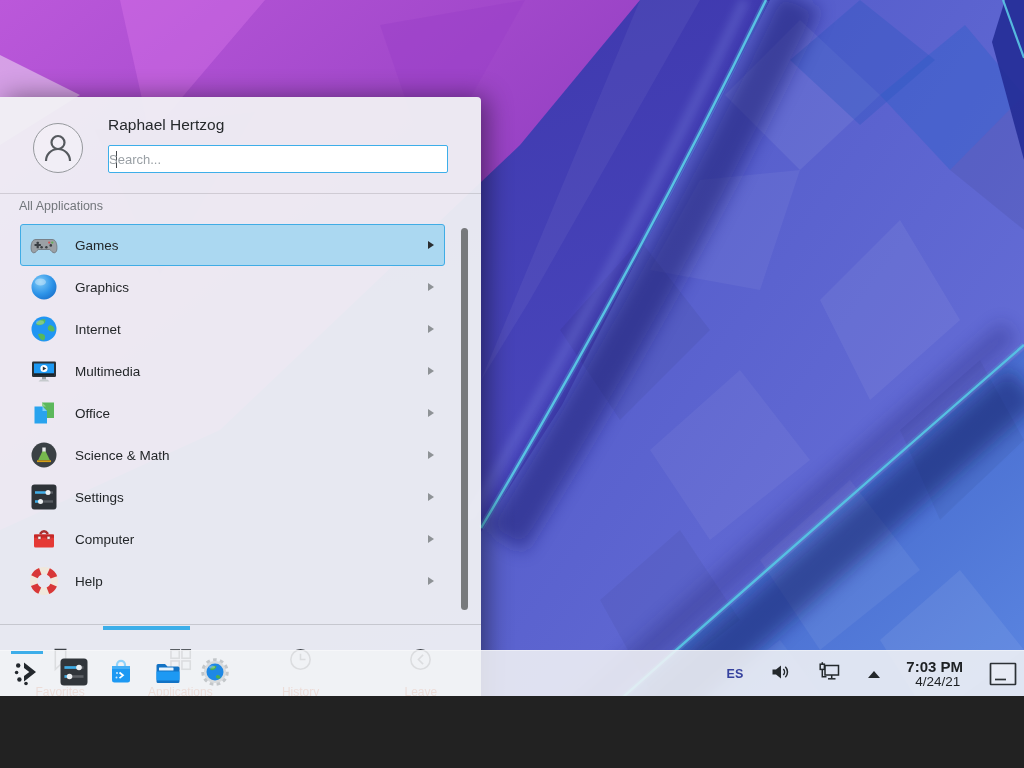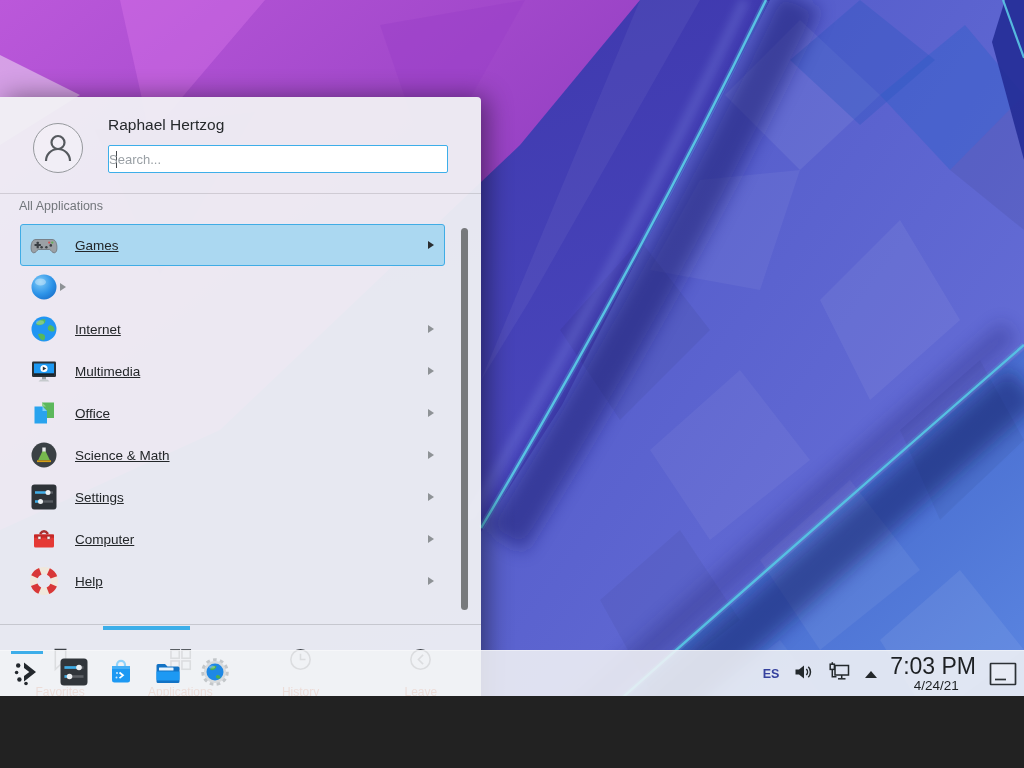--- a/index.html
+++ b/index.html
@@ -22,44 +22,44 @@
   .search-box input::placeholder{color:#9aa0a5;}
   .search-caret{position:absolute;left:7px;top:5px;width:1px;height:17px;background:#44484c;}
   .hdr-divider{position:absolute;left:0;top:96px;width:100%;height:1px;background:rgba(0,0,0,0.12);}
   .section-label{position:absolute;left:19px;top:102px;font-size:12.5px;color:#72767b;}
 
   .menu-list{position:absolute;left:20px;top:127px;width:425px;height:400px;overflow:hidden;}
   .menu-item{position:relative;height:42px;display:flex;align-items:center;padding:0 10px 0 7px;
     border:1px solid transparent;border-radius:3px;}
   .menu-item.selected{background:#abd8f1;border-color:#40ace5;}
   .mi-icon{width:32px;height:32px;flex:0 0 32px;display:flex;align-items:center;justify-content:center;}
-  .mi-label{margin-left:15px;font-size:13.5px;color:#232629;flex:1;text-decoration:underline;}
+  .mi-label{margin-left:15px;font-size:13.5px;color:#232629;flex:1;}
   .chev{width:0;height:0;border-top:4.5px solid transparent;border-bottom:4.5px solid transparent;
     border-left:6px solid #8e9296;}
   .menu-item.selected .chev{border-left-color:#2a2d30;}
   .scrollbar{position:absolute;left:461px;top:131px;width:7px;height:382px;background:#77797c;border-radius:4px;}
 
   .tabbar{position:absolute;left:0;bottom:0;width:100%;height:98px;border-top:1px solid rgba(0,0,0,0.14);
     display:flex;}
   .tab-indicator{position:absolute;left:103px;top:1px;width:87px;height:4px;background:#3daee9;}
   .tab{flex:1 1 0;display:flex;flex-direction:column;align-items:center;padding-top:21px;}
   .tab-label{margin-top:8px;font-size:12px;color:#c2410c;}
 
   
   .taskbar{position:absolute;left:0;bottom:0;width:100%;height:46px;background:rgba(241,242,245,0.88);
     border-top:1px solid rgba(255,255,255,0.4);}
   .task-launchers{position:absolute;left:10px;top:0;height:46px;display:flex;gap:13px;}
   .launcher-btn{position:relative;width:34px;height:46px;display:flex;align-items:center;justify-content:center;}
   .launcher-btn .active-line{position:absolute;top:0;left:1px;width:32px;height:3px;background:#3daee9;}
-  .tray{position:absolute;right:7px;top:0;height:46px;display:flex;align-items:center;gap:13px;}
+  .tray{position:absolute;right:7px;top:0;height:46px;display:flex;align-items:center;gap:26px;}
   .kbd-layout{font-size:12.5px;font-weight:700;color:#35419e;}
   .tray-arrow{width:0;height:0;border-left:6px solid transparent;border-right:6px solid transparent;
     border-bottom:7px solid #23272b;}
   .clock{display:flex;flex-direction:column;align-items:center;line-height:1.02;color:#1d2023;}
-  .clock .time{font-size:23px;}
+  .clock .time{font-size:15px;font-weight:bold;}
   .clock .date{font-size:13.5px;transform:translateX(3px);margin-top:1px;}
   .show-desktop{display:flex;align-items:center;}
 </style>
 </head>
 <body>
 
 <div class="stage">
 
   <svg class="wallpaper" viewBox="0 0 1024 768" preserveAspectRatio="none">
     <defs>
@@ -178,20 +178,21 @@
                 <radialGradient id="gSph" cx="0.35" cy="0.3" r="0.9">
               <stop offset="0" stop-color="#7ecbf7"></stop>
                   <stop offset="0.55" stop-color="#2d93e8"></stop>
                   <stop offset="1" stop-color="#1565c0"></stop>
             </radialGradient>
               </defs>
             <circle cx="16" cy="16" r="12.5" fill="url(#gSph)"></circle>
             <ellipse cx="12.5" cy="11" rx="5.5" ry="3.5" fill="#ffffff" opacity="0.35"></ellipse>
           </svg>
         </span>
+        <span class="mi-label">Graphics</span>
         <span class="chev"></span>
       </div>
 
       <div class="menu-item">
         <span class="mi-icon">
           <svg width="32" height="32" viewBox="0 0 32 32">
             <circle cx="16" cy="16" r="12.5" fill="#2196f3"></circle>
             <path d="M8 11 q3.5-5.5 9.5-4.5 q0 4.5 -4.5 5.5 q-4 1 -5 -1z" fill="#57b85c"></path>
             <path d="M22 12 q5 1 4.5 6 q-4.5 1.5 -6.5 -1.5 q-1 -3 2 -4.5z" fill="#57b85c"></path>
             <path d="M10 21 q4 -1.5 6.5 1 q1.5 3 -1 5.5 q-4.5 -1 -5.5 -6.5z" fill="#57b85c"></path>

